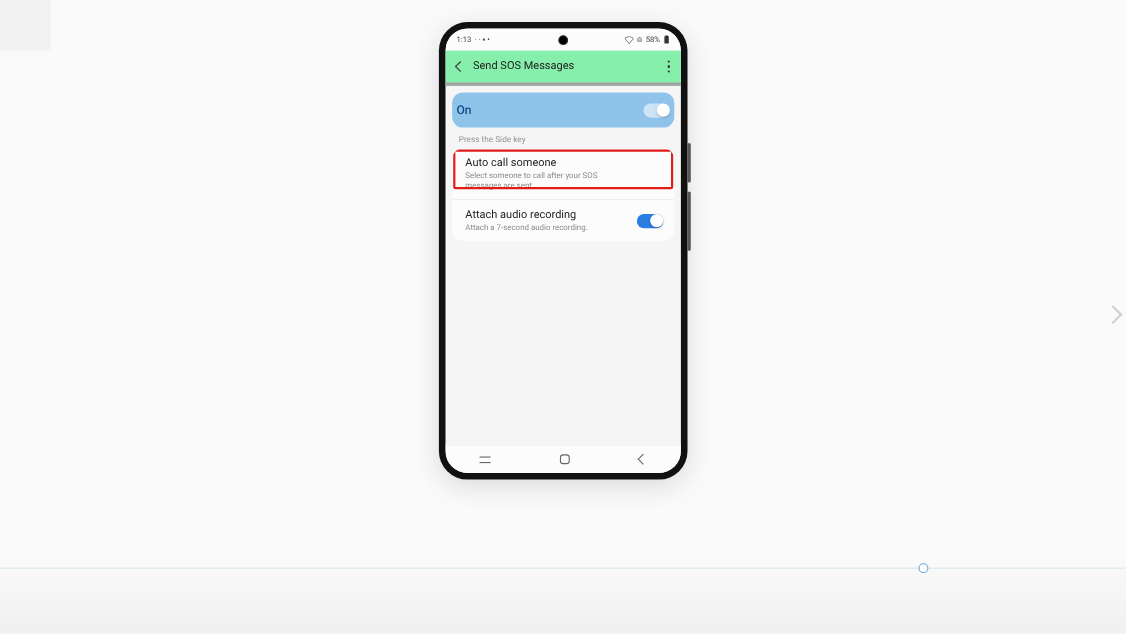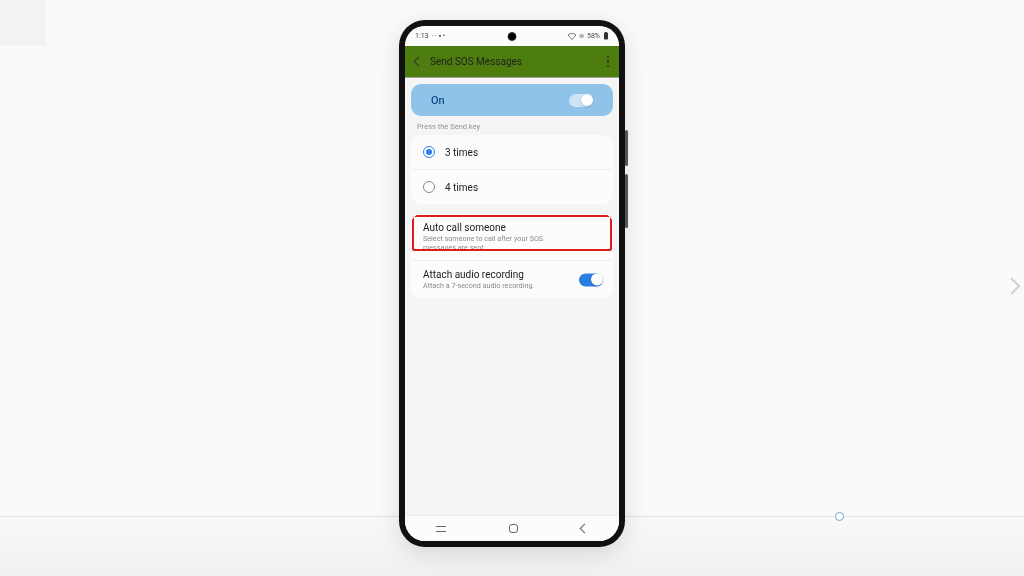--- a/index.html
+++ b/index.html
@@ -37,21 +37,21 @@
     width: 12px; height: 12px;
     border-top: 2px solid #d0d0d0;
     border-right: 2px solid #d0d0d0;
     transform: rotate(45deg);
   }
 
   
   .phone {
     position: absolute;
     left: 399px; top: 20px;
-    width: 226px; height: 527px;
+    width: 226px; height: 416px;
     background: #111;
     border-radius: 26px;
     padding: 6px;
     box-shadow: 0 6px 24px rgba(0,0,0,.12);
   }
   .phone-side {
     position: absolute;
     right: -3px;
     width: 3px;
     background: #555;
@@ -89,26 +89,26 @@
     padding: 0 10px;
     font-size: 7px;
     color: #444;
   }
   .sb-left, .sb-right { display: flex; align-items: center; gap: 3px; }
   .sb-right svg { display: block; }
 
   
   .app-header {
     height: 32px;
-    background: #4d7c0f;
+    background: #86efac;
     display: flex;
     align-items: center;
     padding: 0 10px;
     gap: 8px;
-    border-bottom: 1px solid #a3a3a3;
+    border-bottom: 3px solid #a3a3a3;
     justify-content: space-between;
   }
   .back-chevron {
     width: 7px; height: 7px;
     border-left: 1.5px solid #333;
     border-bottom: 1.5px solid #333;
     transform: rotate(45deg);
   }
   .app-title { font-size: 10px; color: #222; flex: 1; }
   .kebab { display: flex; flex-direction: column; gap: 2px; align-items: center; }
@@ -118,21 +118,21 @@
 
   
   .on-card {
     margin: 6px 6px 0 6px;
     background: #8fc3ea;
     border-radius: 10px;
     height: 32px;
     display: flex;
     align-items: center;
     justify-content: space-between;
-    padding: 0 20px;
+    padding: 0 4px;
   }
   .on-label { font-size: 11px; color: #0f4f86; font-weight: 500; }
 
   
   .toggle { width: 24px; height: 13px; border-radius: 7px; position: relative; }
   .toggle.blue  { background: #2a7de1; }
   .toggle .knob {
     position: absolute;
     top: 0.5px; width: 12px; height: 12px;
     background: #fff; border-radius: 50%;
@@ -263,32 +263,22 @@
     <div class="content">
 
       <div class="on-card">
         <span class="on-label">On</span>
         <div class="toggle on">
             <div class="knob"></div>
           </div>
       </div>
 
 
-      <div class="section-label">Press the Send key</div>
-
-      <div class="card">
-        <div class="radio-row">
-          <div class="radio selected"></div>
-          <span class="radio-label">3 times</span>
-        </div>
-        <div class="radio-row">
-          <div class="radio"></div>
-          <span class="radio-label">4 times</span>
-        </div>
-      </div>
+      <div class="section-label">Press the Side key</div>
+
 
       <div class="card" style="position:relative;">
 
         <div class="highlight-box" style="top:1px; left:1px; right:1px; height:36px;"></div>
 
         <div class="setting-row">
           <div class="setting-title">Auto call someone</div>
           <div class="setting-sub">Select someone to call after your SOS messages are sent.</div>
         </div>
 

